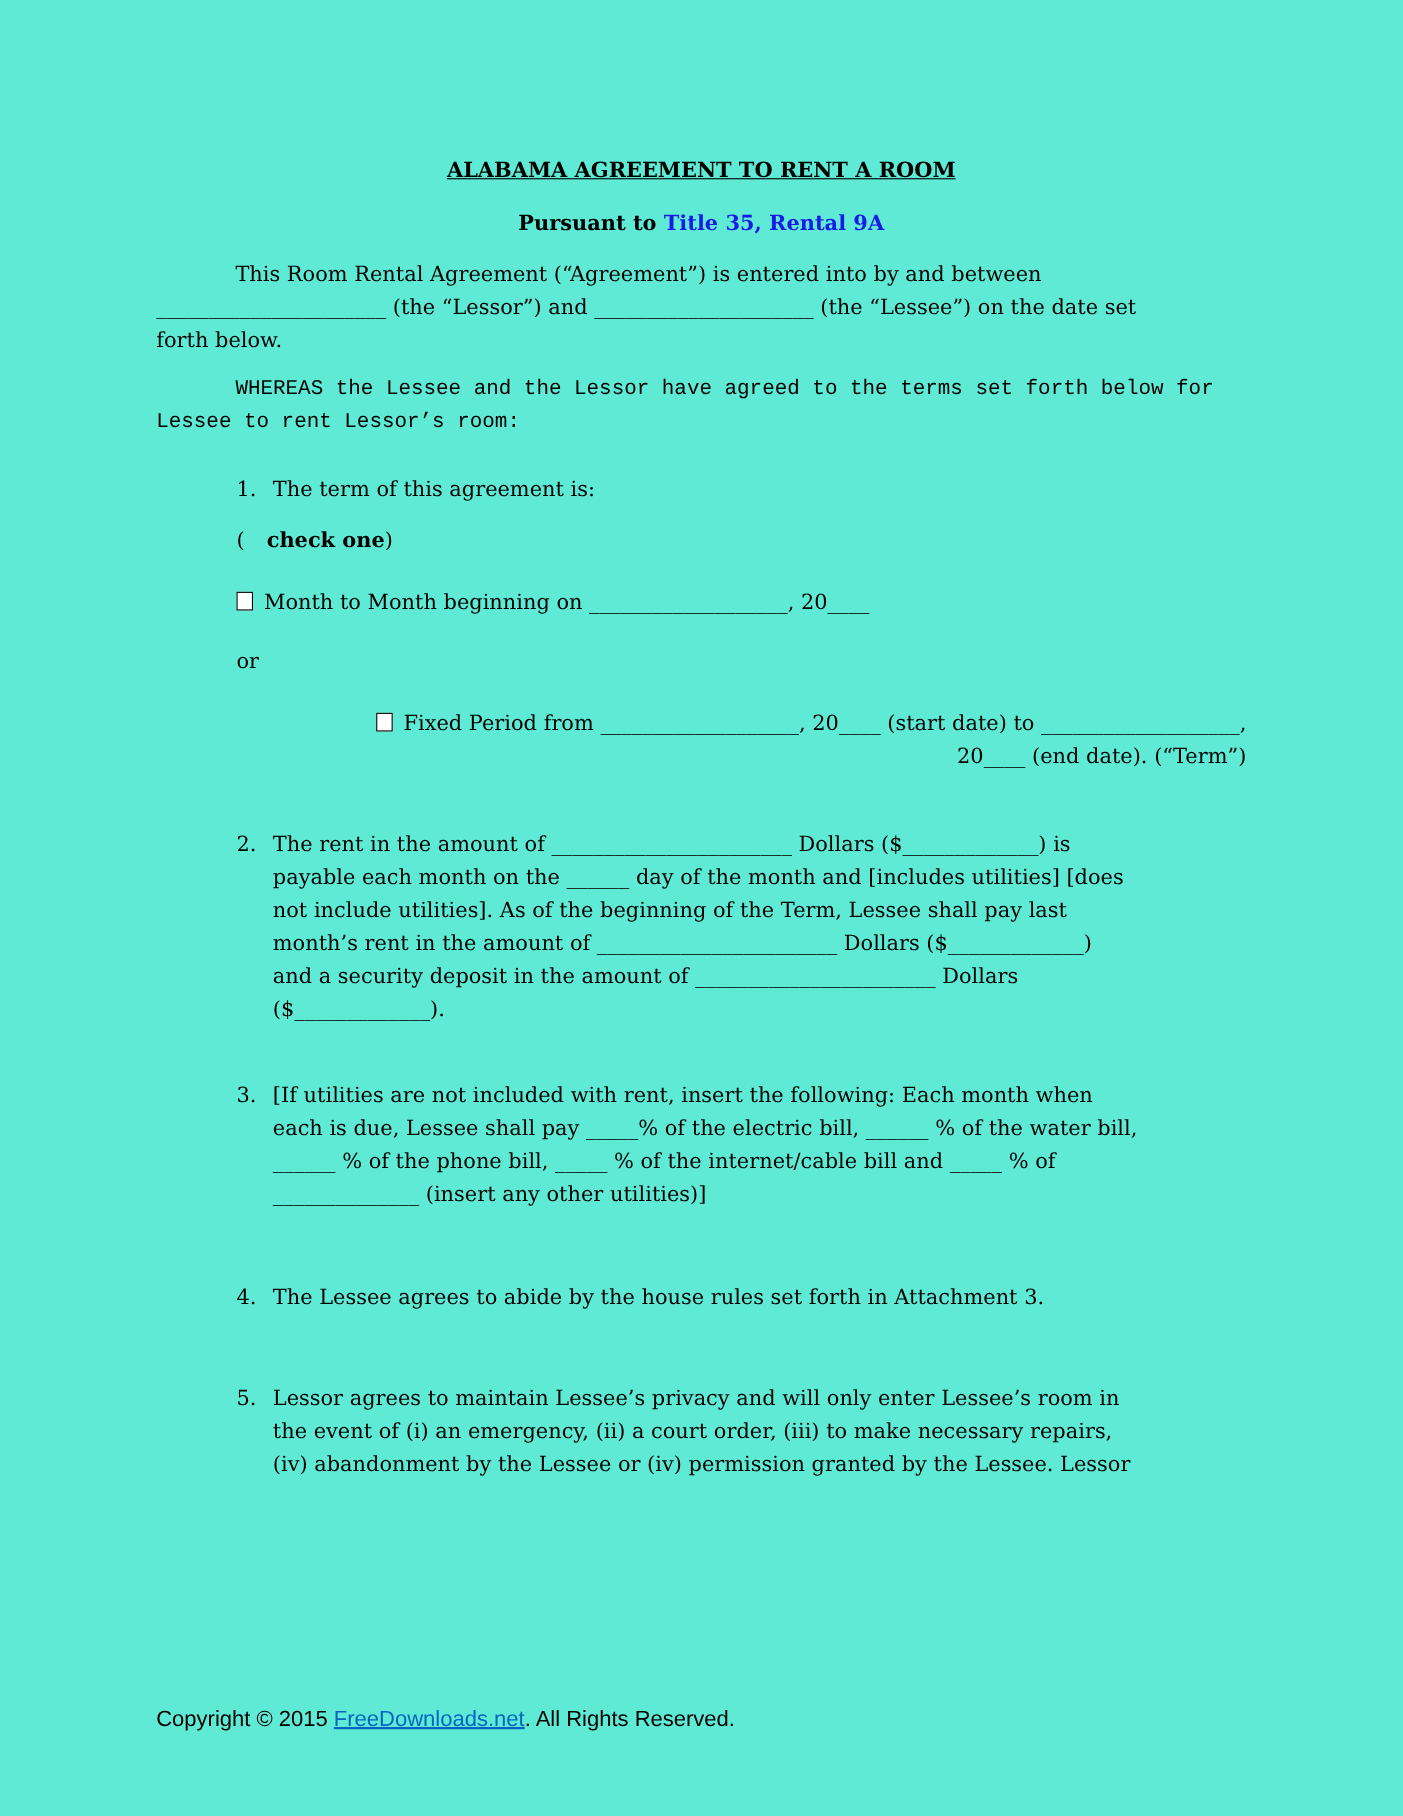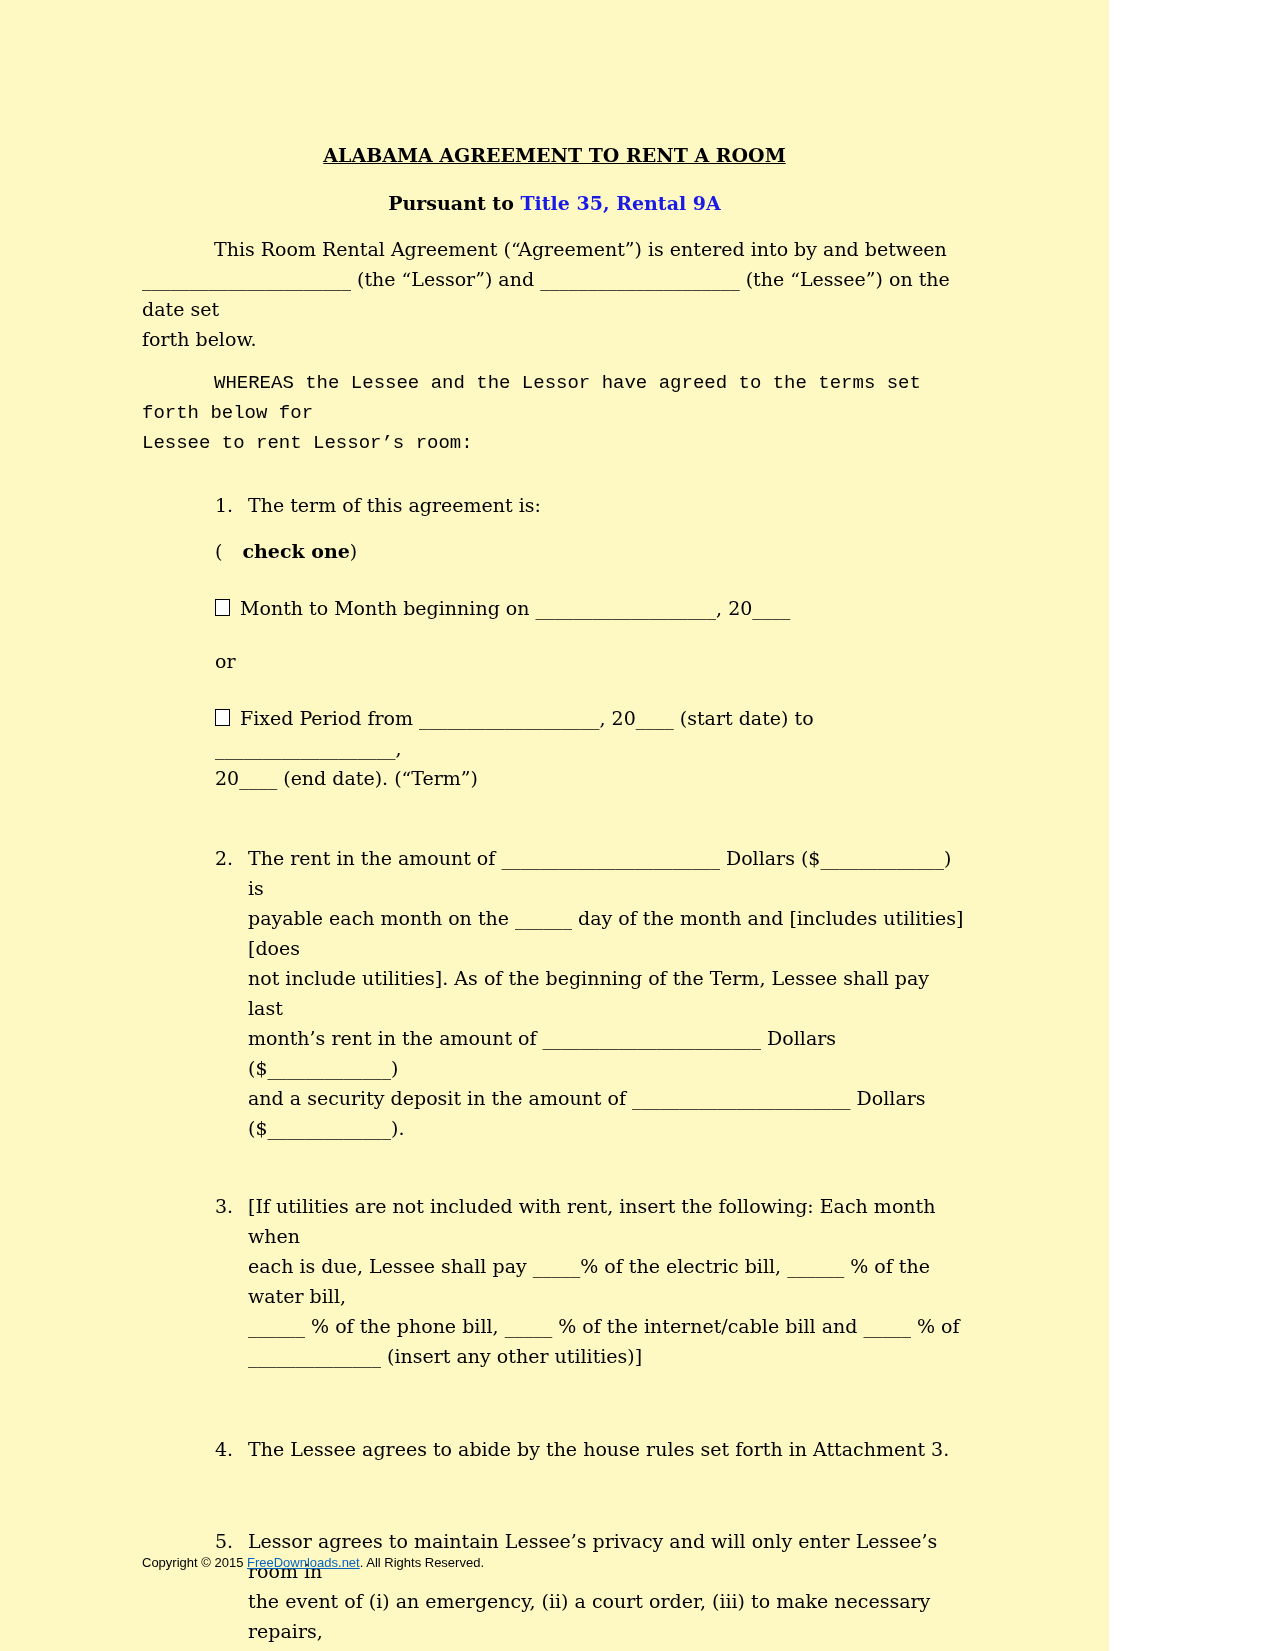--- a/index.html
+++ b/index.html
@@ -1,20 +1,20 @@
 <!DOCTYPE html>
 <html><head>
 <meta charset="utf-8">
 <style>
   html, body { margin: 0; padding: 0; background: #ffffff; }
   .page {
     position: relative;
-    width: 1109px;
+    width: 1275px;
     height: 1651px;
-    background: #fef9c3;
+    background: #5eead4;
     box-sizing: border-box;
     padding: 140px 142px 0 142px;
     font-family: "DejaVu Serif", serif;
     font-size: 19px;
     line-height: 30px;
     color: #000000;
   }
   .center { text-align: center; }
   .bold { font-weight: bold; margin-left: 20px; }
   .underline { text-decoration: underline; }
@@ -23,21 +23,21 @@
 
   .b-title    { margin: 0 0 18px 0; font-weight: bold; }
   .b-subtitle { margin: 0 0 16px 0; font-weight: bold; }
   .b-intro    { margin: 0 0 14px 0; }
   .b-whereas1 { margin: 0 0 18px 0; }
   .b-whereas2 { margin: 0 0 32px 0; font-family: Liberation Mono, monospace; }
   .b-item1    { margin: 0 0 16px 0; }
   .b-checkone { margin: 0 0 27px 0; }
   .b-month    { margin: 0 0 23px 0; }
   .b-or       { margin: 0 0 27px 16px; }
-  .b-fixed    { margin: 0 0 50px 0; }
+  .b-fixed    { margin: 0 0 50px 0; text-align: right; }
   .b-item2    { margin: 0 0 48px 0; }
   .b-item3    { margin: 0 0 63px 0; }
   .b-item4    { margin: 0 0 62px 0; }
   .b-item5    { margin: 0; }
 
   .li { position: relative; padding-left: 106px; }
   .li .num { position: absolute; left: 73px; top: 0; }
 
   .sub { margin-left: 73px; }
 
@@ -49,21 +49,21 @@
     vertical-align: -1px;
     background: #ffffff;
   }
 
   .link-blue { color: #1a1ae6; }
   .footer {
     position: absolute;
     left: 142px;
     top: 1551px;
     font-family: "Liberation Sans", sans-serif;
-    font-size: 13px;
+    font-size: 20px;
     line-height: 24px;
     color: #000000;
   }
   .footer-link { color: #0563c1; text-decoration: underline; cursor: pointer; }
 </style>
 </head>
 <body>
 
 <div class="page">
 

